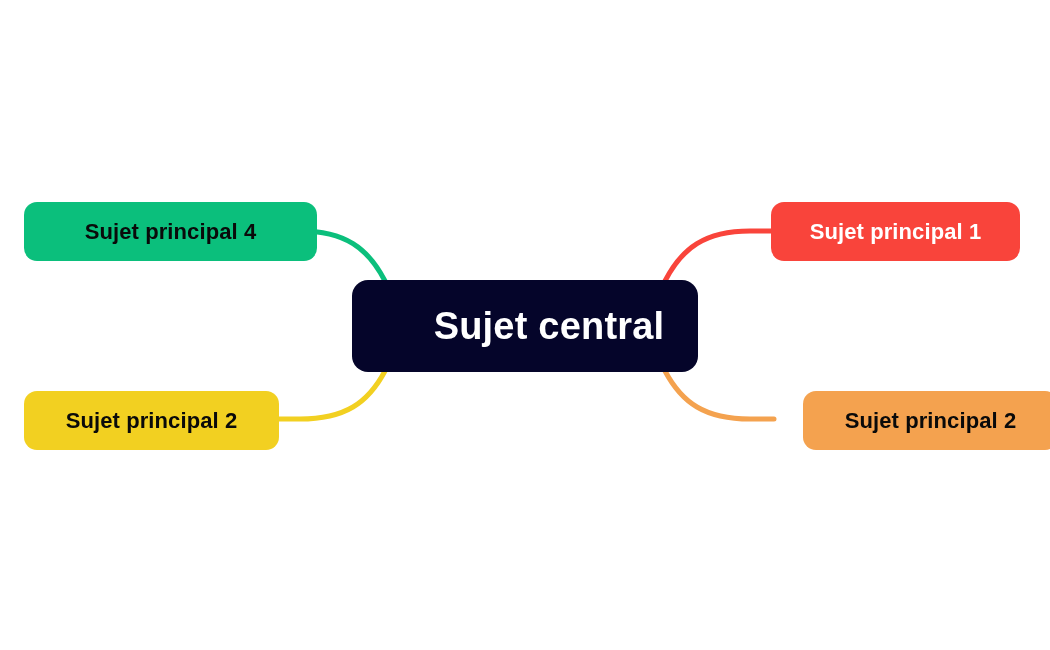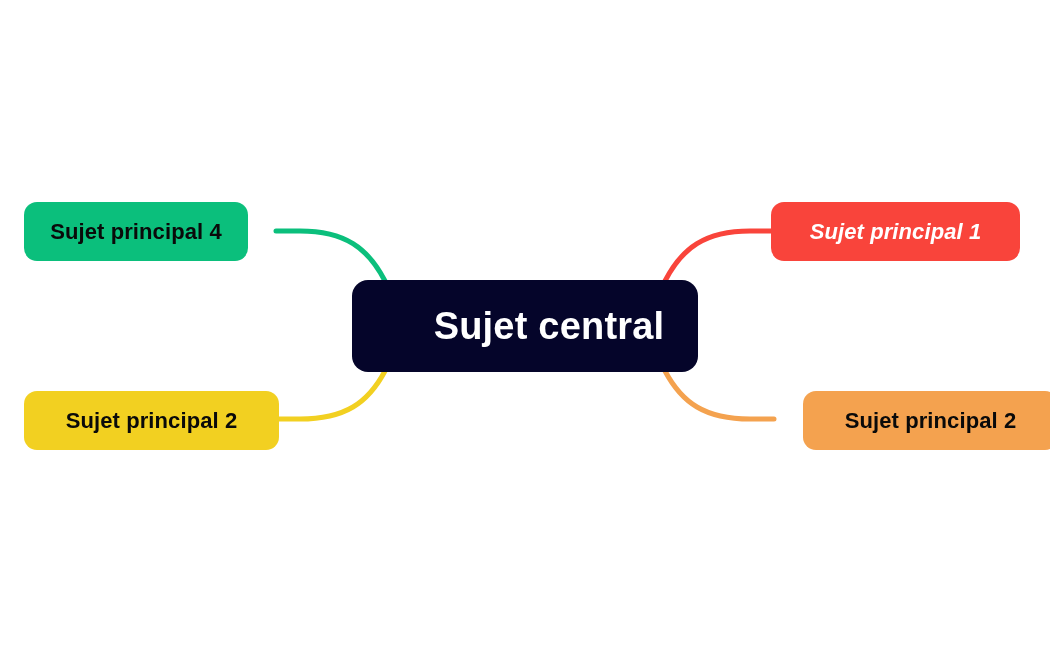--- a/index.html
+++ b/index.html
@@ -82,25 +82,25 @@
     <path fill="none" stroke="#0bbf7c" stroke-width="5" stroke-linecap="round" d="M 276 231 L 300 231 C 345 231 368 248 385 281"></path>
     <path fill="none" stroke="#f9443b" stroke-width="5" stroke-linecap="round" d="M 774 231 L 750 231 C 705 231 682 248 665 281"></path>
     <path fill="none" stroke="#f2d021" stroke-width="5" stroke-linecap="round" d="M 276 419 L 300 419 C 345 419 368 403 385 371"></path>
     <path fill="none" stroke="#f4a24f" stroke-width="5" stroke-linecap="round" d="M 774 419 L 750 419 C 705 419 682 403 665 371"></path>
   </svg>
 
   <div class="node" id="node-central" style="left: 352px; top: 280px; width: 346px; height: 92px; background: rgb(5, 5, 42); color: rgb(255, 255, 255);">
     <span class="node-label">Sujet central</span>
   </div>
 
-  <div class="node node-branch" id="node-topic-4" style="left: 24px; top: 202px; width: 224px; height: 59px; background: rgb(11, 191, 124); color: rgb(10, 10, 10);">
+  <div class="node node-branch" id="node-topic-4" style="left: 24px; top: 202px; width: 293px; height: 59px; background: rgb(11, 191, 124); color: rgb(10, 10, 10);">
     <span class="node-label">Sujet principal 4</span>
   </div>
 
-  <div class="node node-branch" id="node-topic-1" style="left: 771px; top: 202px; width: 249px; height: 59px; background: rgb(249, 68, 59); color: rgb(255, 255, 255); font-style: italic;">
+  <div class="node node-branch" id="node-topic-1" style="left: 771px; top: 202px; width: 249px; height: 59px; background: rgb(249, 68, 59); color: rgb(255, 255, 255);">
     <span class="node-label">Sujet principal 1</span>
   </div>
 
   <div class="node node-branch" id="node-topic-3" style="left: 24px; top: 391px; width: 255px; height: 59px; background: rgb(242, 208, 33); color: rgb(10, 10, 10);">
     <span class="node-label">Sujet principal 2</span>
   </div>
 
   <div class="node node-branch" id="node-topic-2" style="left: 771px; top: 391px; width: 255px; height: 59px; background: rgb(244, 162, 79); color: rgb(10, 10, 10);">
     <span class="node-label">Sujet principal 2</span>
   </div>

